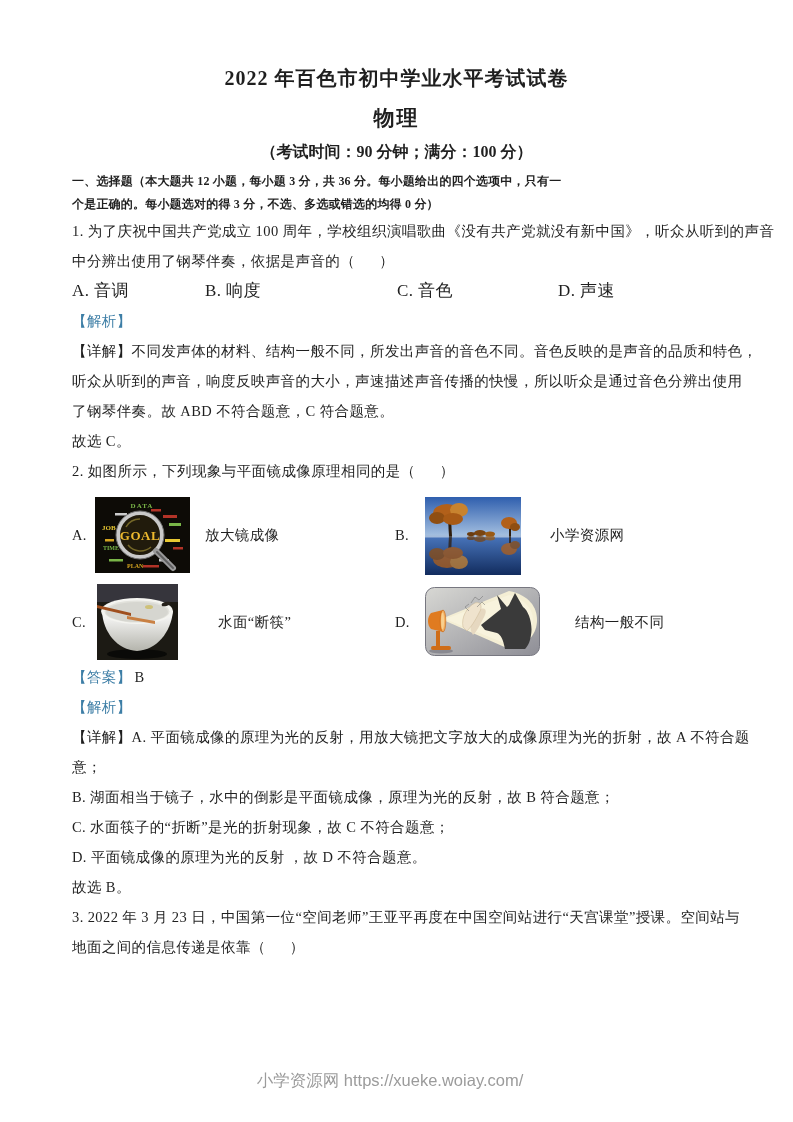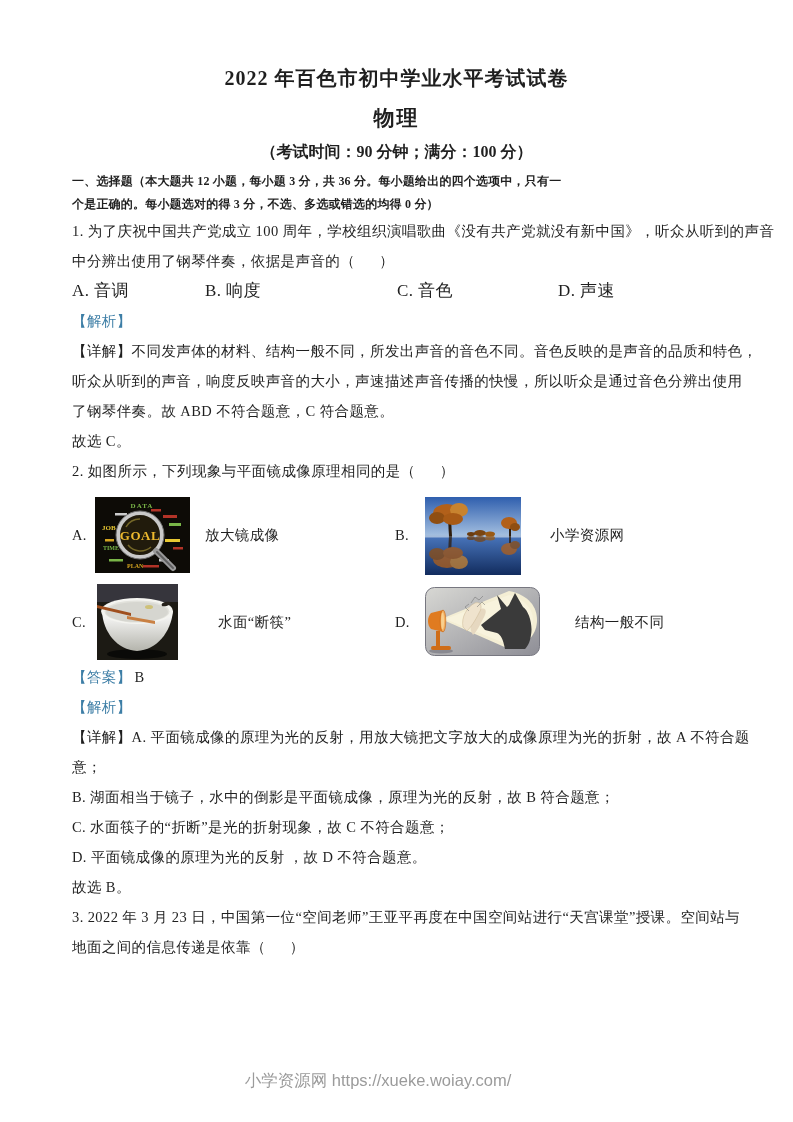--- a/index.html
+++ b/index.html
@@ -22,21 +22,21 @@
   .q1start{}
   .opts{display:grid;grid-template-columns:133px 192px 161px 1fr;font-size:17px;line-height:30px;white-space:pre;letter-spacing:0.4px;}
   .blue{color:var(--label-blue,#3d7ea6);}
   .ansv{margin-left:3px;}
   .figrow{position:relative;width:649px;}
   .figrow.r1{height:82px;margin-top:8px;}
   .figrow.r2{height:80px;margin-top:6px;}
   .figlabel,.figcap{position:absolute;top:50%;transform:translateY(-50%);font-size:14.5px;letter-spacing:0.4px;white-space:pre;}
   .fig{position:absolute;display:block;}
   .footer{
-    position:absolute;left:0;top:1070px;width:756px;
+    position:absolute;left:12px;top:1070px;width:756px;
     text-align:center;font-size:16.5px;line-height:20px;
     color:var(--footer-gray,#9b9b9b);
     font-family:"Liberation Sans","DejaVu Sans",sans-serif;
   }
 </style>
 </head>
 <body>
 
 <div class="page">
   <div class="content">

